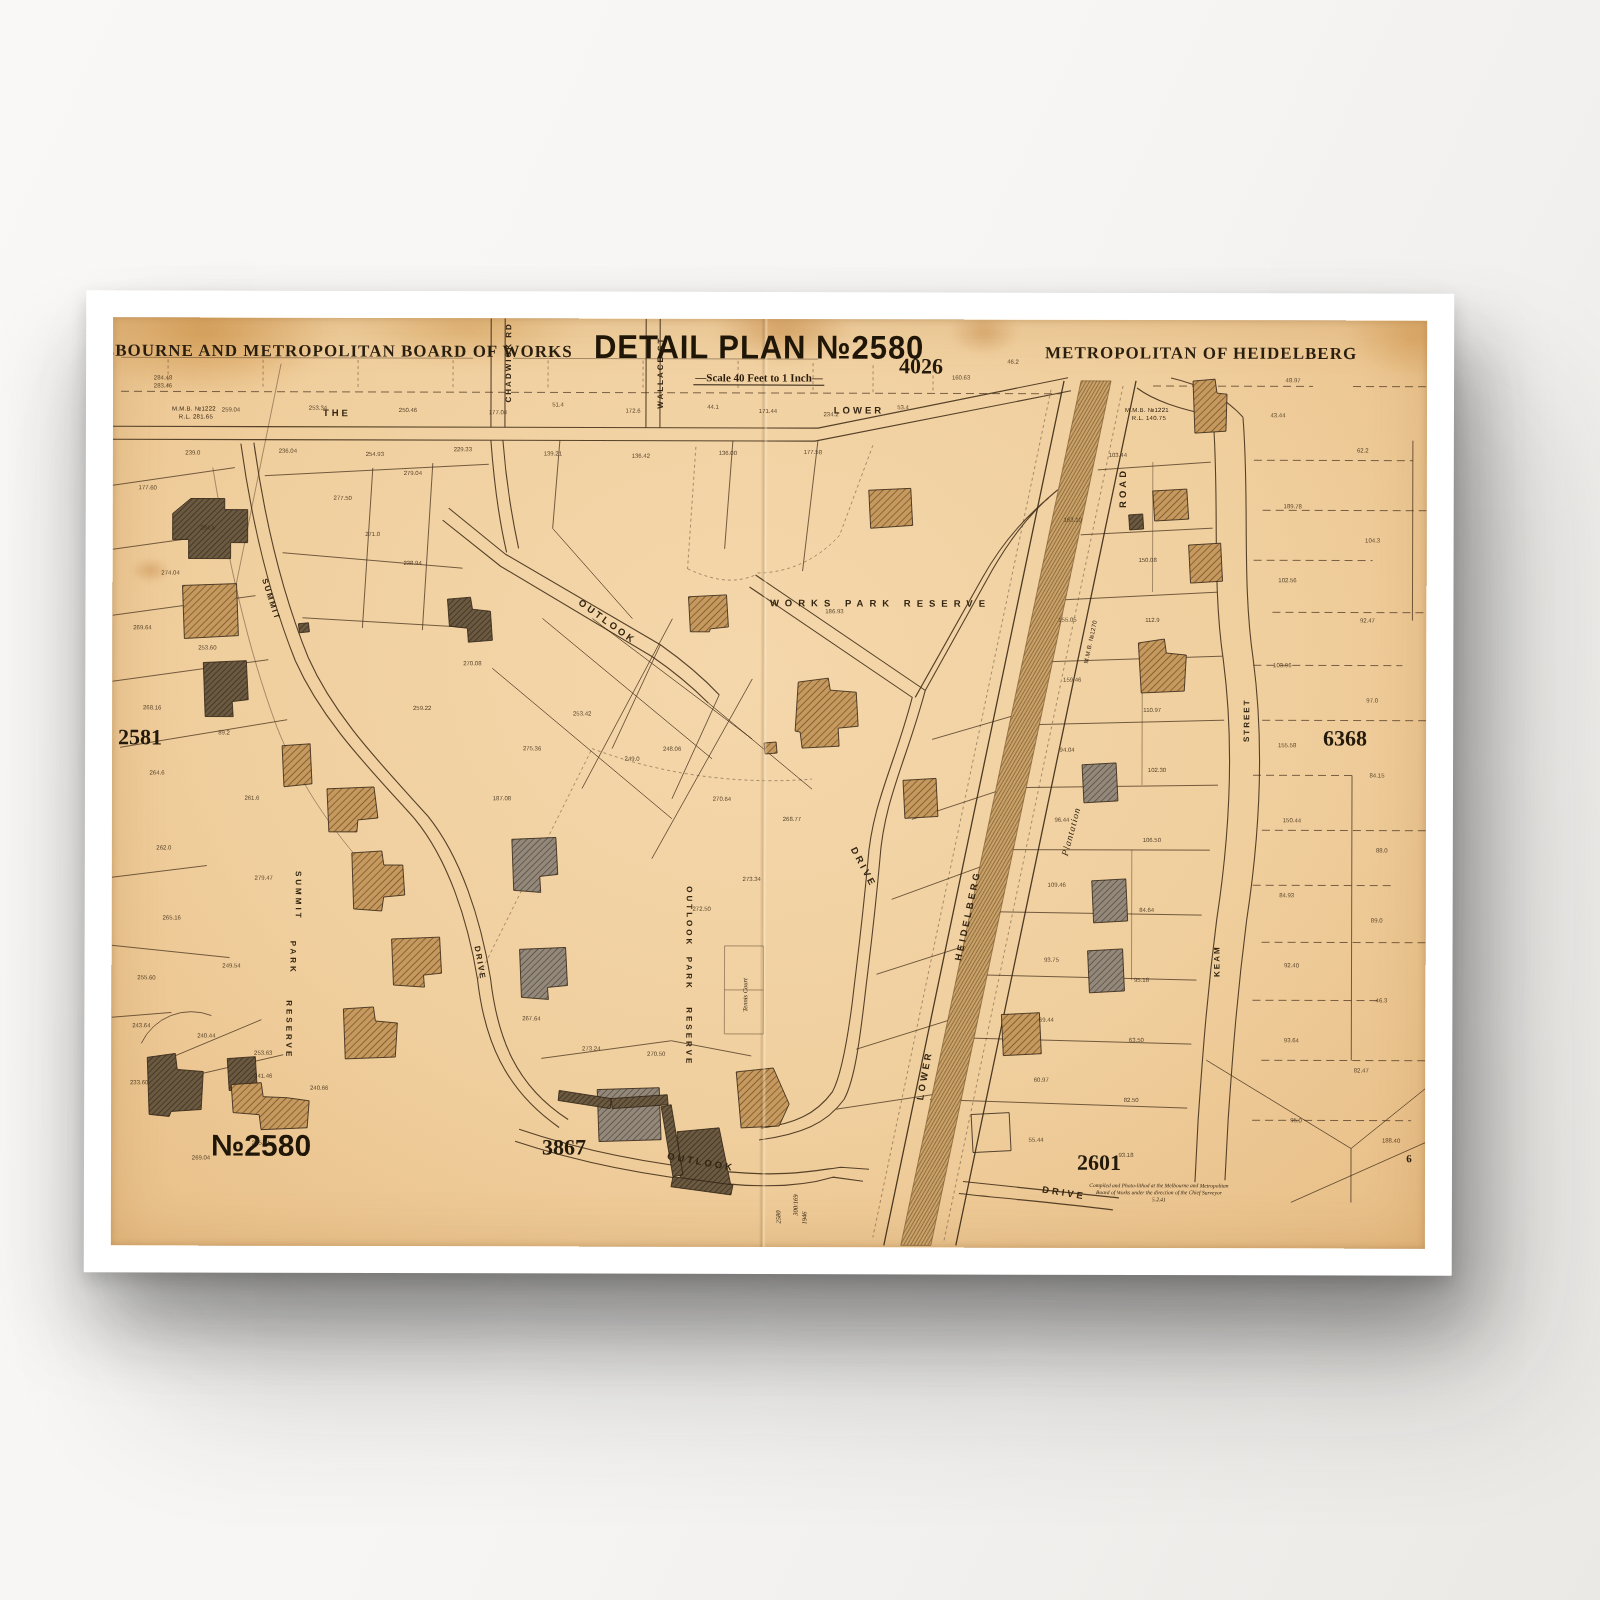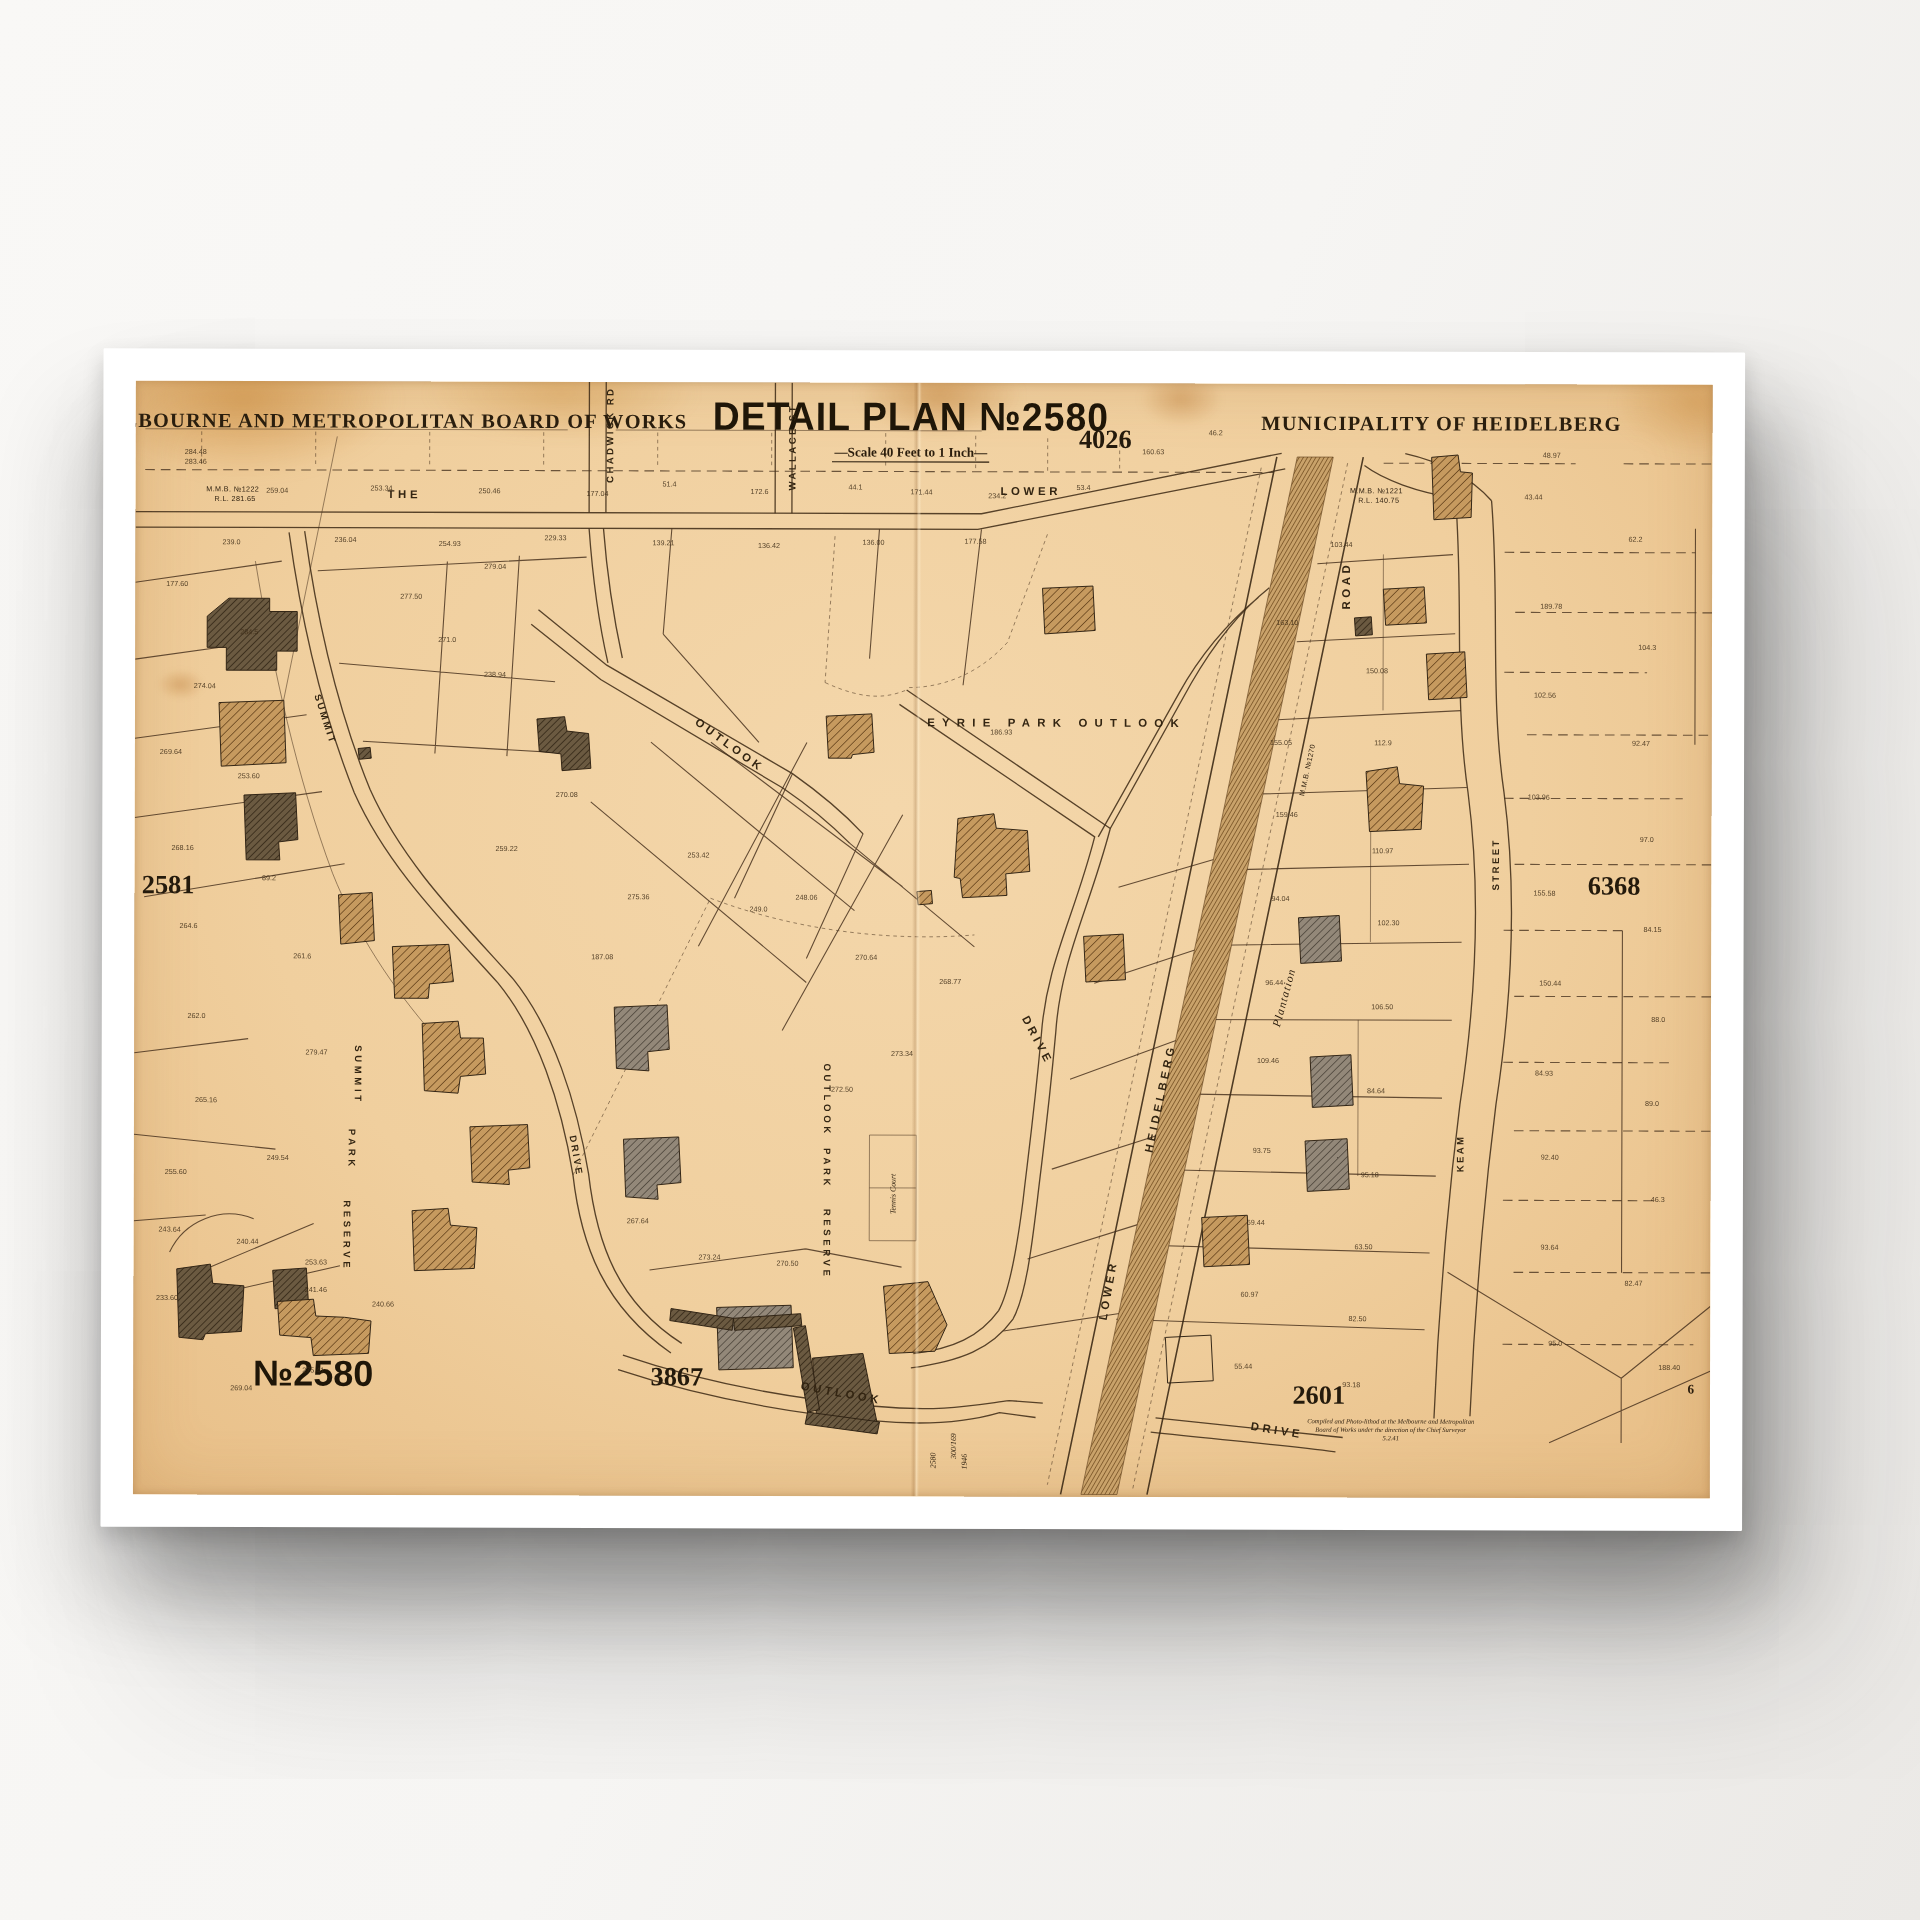--- a/index.html
+++ b/index.html
@@ -172,21 +172,21 @@
           <polygon class="bld" fill="url(#pat-dark)" points="186,306 196,305 197,314 187,315"></polygon>
           <polygon class="bld" fill="url(#pat-brown)" points="652,424 664,423 665,434 653,435"></polygon>
         </g>
       </svg>
 
       <div class="fold"></div>
       <div class="labels" id="labels-layer">
           <div class="lbl t-board" style="left: 210px; top: 33px;">MELBOURNE AND METROPOLITAN BOARD OF WORKS</div>
           <div class="lbl t-plan" style="left: 646px; top: 28px;">DETAIL PLAN №2580</div>
           <div class="lbl t-scale" style="left: 646px; top: 60px;">—Scale 40 Feet to 1 Inch—</div>
-          <div class="lbl t-muni" style="left: 1088px; top: 33px;">MUNICIPALITY OF HEIDELBERG</div>
+          <div class="lbl t-muni" style="left: 1088px; top: 33px;">METROPOLITAN OF HEIDELBERG</div>
           <div class="lbl t-adj" style="left: 808px; top: 47px;">4026</div>
           <div class="lbl t-adj" style="left: 28px; top: 420px;">2581</div>
           <div class="lbl t-adj" style="left: 1233px; top: 418px;">6368</div>
           <div class="lbl t-adj-big" style="left: 150px; top: 828px;">№2580</div>
           <div class="lbl t-adj" style="left: 453px; top: 829px;">3867</div>
           <div class="lbl t-adj" style="left: 988px; top: 843px;">2601</div>
           <div class="lbl t-street" style="left: 224px; top: 95px;">THE</div>
           <div class="lbl t-street" style="left: 746px; top: 91px;">LOWER</div>
           <div class="lbl t-street-sm" style="left: 396px; top: 44px; --rot: -90deg;">CHADWICK RD</div>
           <div class="lbl t-street-sm" style="left: 548px; top: 54px; --rot: -90deg;">WALLACE ST</div>
@@ -195,21 +195,21 @@
           <div class="lbl t-street" style="left: 495px; top: 303px; --rot: 36deg;">OUTLOOK</div>
           <div class="lbl t-street" style="left: 752px; top: 548px; --rot: 62deg;">DRIVE</div>
           <div class="lbl t-street" style="left: 590px; top: 843px; --rot: 10deg;">OUTLOOK</div>
           <div class="lbl t-street" style="left: 953px; top: 873px; --rot: 9deg;">DRIVE</div>
           <div class="lbl t-street" style="left: 813px; top: 756px; --rot: -80deg;">LOWER</div>
           <div class="lbl t-street" style="left: 856px; top: 596px; --rot: -78deg;">HEIDELBERG</div>
           <div class="lbl t-street" style="left: 1010px; top: 168px; --rot: -90deg;">ROAD</div>
           <div class="lbl t-plant" style="left: 960px; top: 512px; --rot: -75deg;">Plantation</div>
           <div class="lbl t-street-sm" style="left: 1106px; top: 641px; --rot: -90deg;">KEAM</div>
           <div class="lbl t-street-sm" style="left: 1135px; top: 400px; --rot: -90deg;">STREET</div>
-          <div class="lbl t-reserve" style="left: 768px; top: 284px;">EYRIE  PARK  OUTLOOK</div>
+          <div class="lbl t-reserve" style="left: 768px; top: 284px;">WORKS  PARK  RESERVE</div>
           <div class="lbl t-reserve-sm" style="left: 577px; top: 598px; --rot: 90deg;">OUTLOOK</div>
           <div class="lbl t-reserve-sm" style="left: 577px; top: 655px; --rot: 90deg;">PARK</div>
           <div class="lbl t-reserve-sm" style="left: 577px; top: 718px; --rot: 90deg;">RESERVE</div>
           <div class="lbl t-reserve-sm" style="left: 186px; top: 578px; --rot: 90deg;">SUMMIT</div>
           <div class="lbl t-reserve-sm" style="left: 181px; top: 640px; --rot: 90deg;">PARK</div>
           <div class="lbl t-reserve-sm" style="left: 177px; top: 712px; --rot: 90deg;">RESERVE</div>
           <div class="lbl t-tiny" style="left: 81px; top: 91px;">M.M.B. №1222</div>
           <div class="lbl t-tiny" style="left: 83px; top: 99px;">R.L. 281.65</div>
           <div class="lbl t-tiny" style="left: 1034px; top: 90px;">M.M.B. №1221</div>
           <div class="lbl t-tiny" style="left: 1036px; top: 98px;">R.L. 140.75</div>

